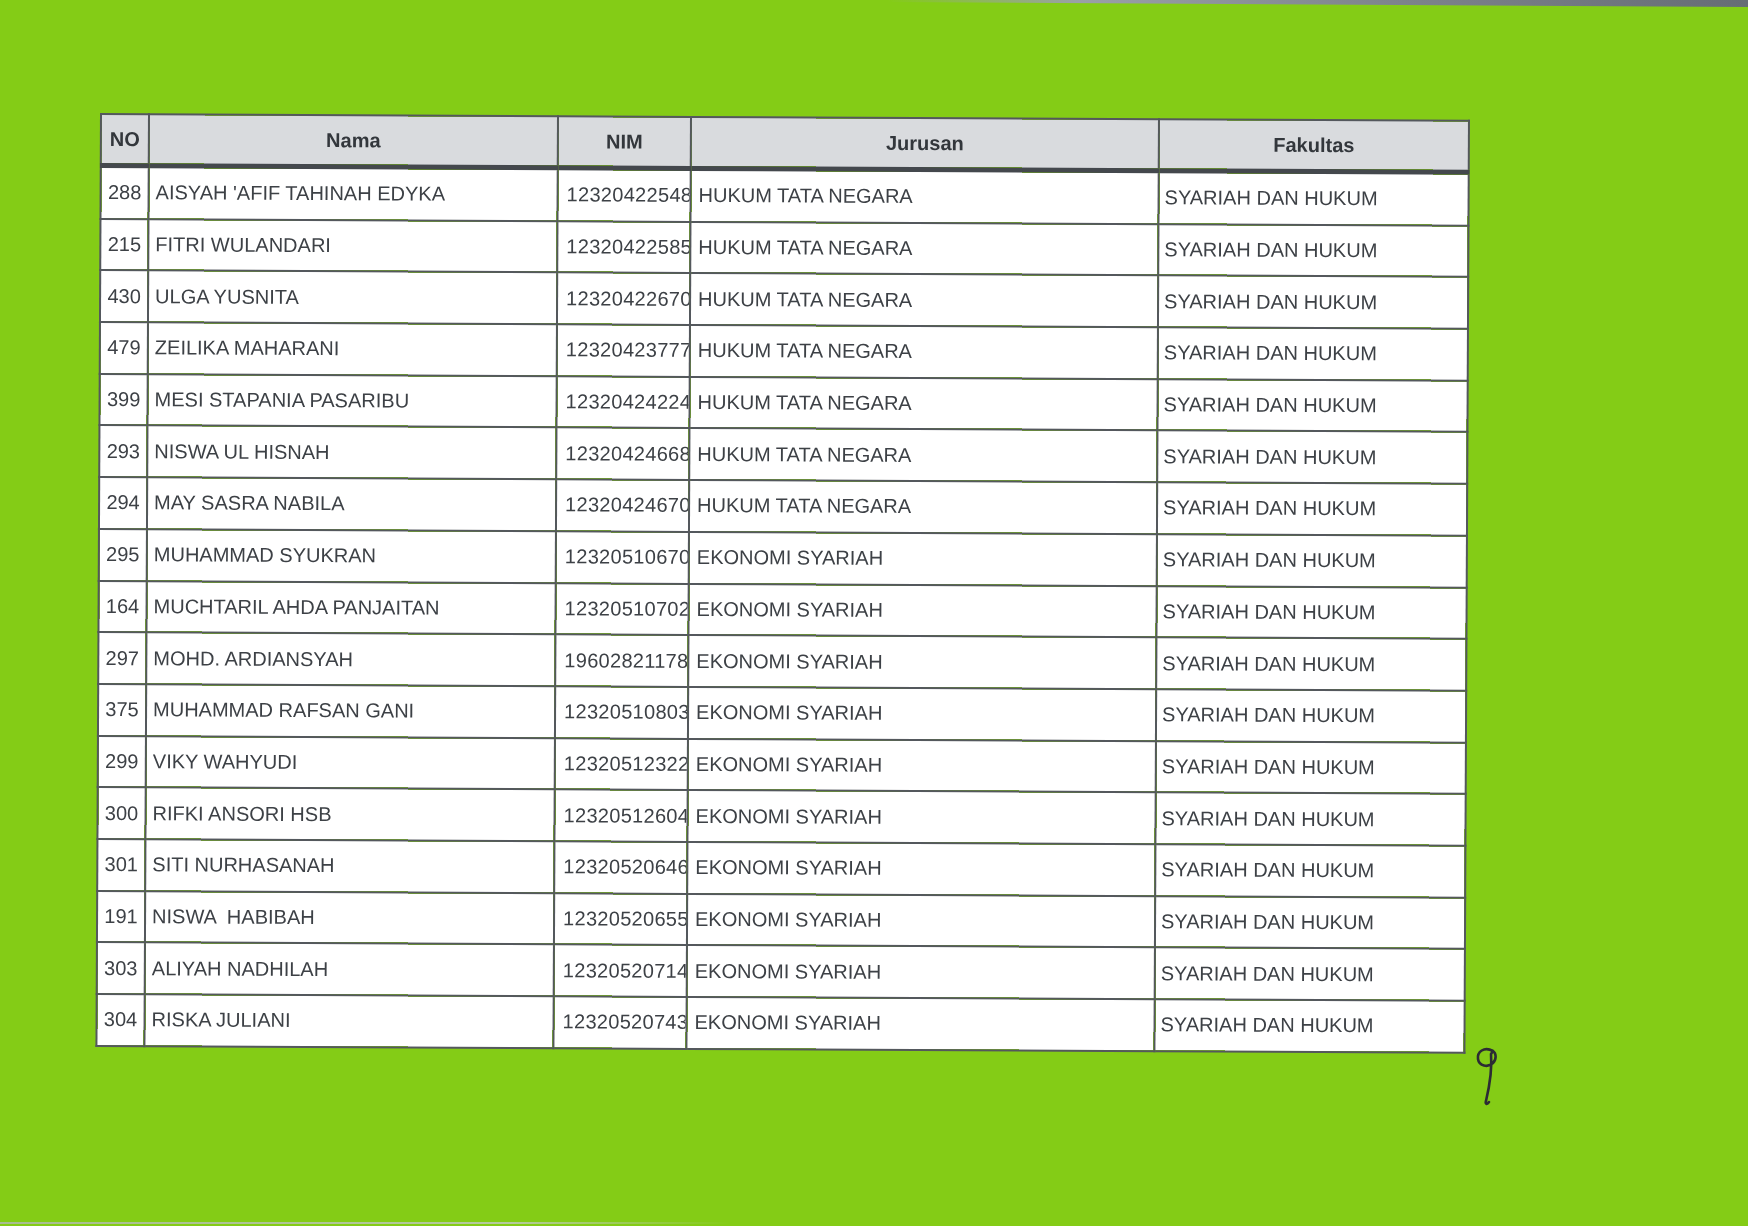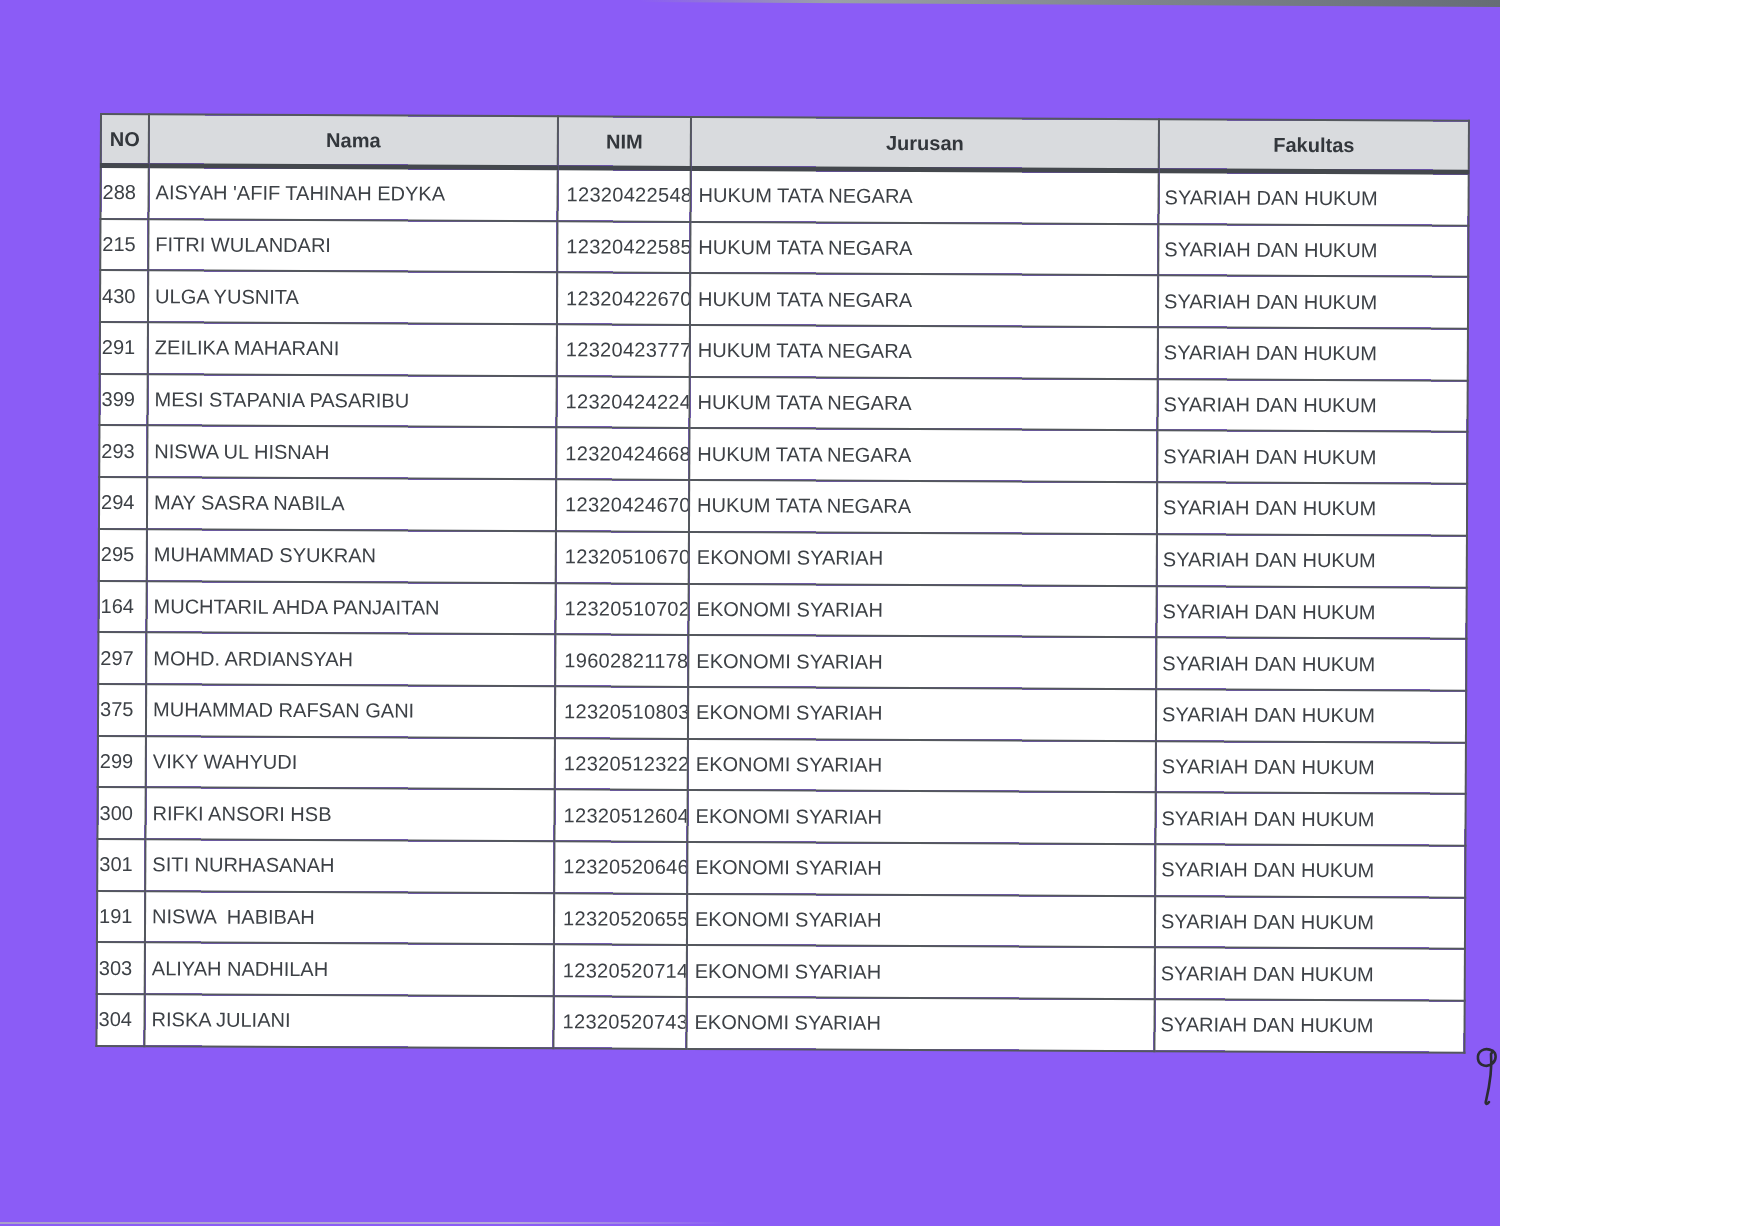--- a/index.html
+++ b/index.html
@@ -3,23 +3,23 @@
 <meta charset="utf-8">
 <style>
   html, body {
     margin: 0;
     padding: 0;
     background: #ffffff;
     font-family: "Liberation Sans", "DejaVu Sans", sans-serif;
   }
   .page {
     position: relative;
-    width: 1500px;
+    width: 1748px;
     height: 1226px;
-    background: #8b5cf6;
+    background: #84cc16;
     overflow: hidden;
   }
   
   .scan-edge-top {
     position: absolute;
     top: 0;
     right: 0;
     width: 860px;
     height: 9px;
     background: linear-gradient(to right, rgba(150,155,162,0) 0%, #9aa0a7 22%, #7d838b 60%, #666d75 100%);
@@ -64,21 +64,21 @@
     text-align: center;
     vertical-align: middle;
     border-bottom: 5px solid #44484d;
   }
   table.doc-table tbody td {
     height: 47.7px;
     font-size: 20px;
     vertical-align: middle;
     background: #fff;
   }
-  td.c-no      { text-align: left; }
+  td.c-no      { text-align: center; }
   td.c-nama    { text-align: left; padding-left: 6px; }
   td.c-nim     { text-align: center; padding-left: 8px; letter-spacing: 0.3px; }
   td.c-jurusan { text-align: left; padding-left: 7px; }
   td.c-fakultas{ text-align: left; padding-left: 5px; }
   .handwritten {
     position: absolute;
     left: 1472px;
     top: 1044px;
   }
   .handwritten path {
@@ -130,21 +130,21 @@
     <td class="c-fakultas">SYARIAH DAN HUKUM</td>
   </tr>
           <tr>
     <td class="c-no">430</td>
     <td class="c-nama">ULGA YUSNITA</td>
     <td class="c-nim">12320422670</td>
     <td class="c-jurusan">HUKUM TATA NEGARA</td>
     <td class="c-fakultas">SYARIAH DAN HUKUM</td>
   </tr>
           <tr>
-    <td class="c-no">291</td>
+    <td class="c-no">479</td>
     <td class="c-nama">ZEILIKA MAHARANI</td>
     <td class="c-nim">12320423777</td>
     <td class="c-jurusan">HUKUM TATA NEGARA</td>
     <td class="c-fakultas">SYARIAH DAN HUKUM</td>
   </tr>
           <tr>
     <td class="c-no">399</td>
     <td class="c-nama">MESI STAPANIA PASARIBU</td>
     <td class="c-nim">12320424224</td>
     <td class="c-jurusan">HUKUM TATA NEGARA</td>

